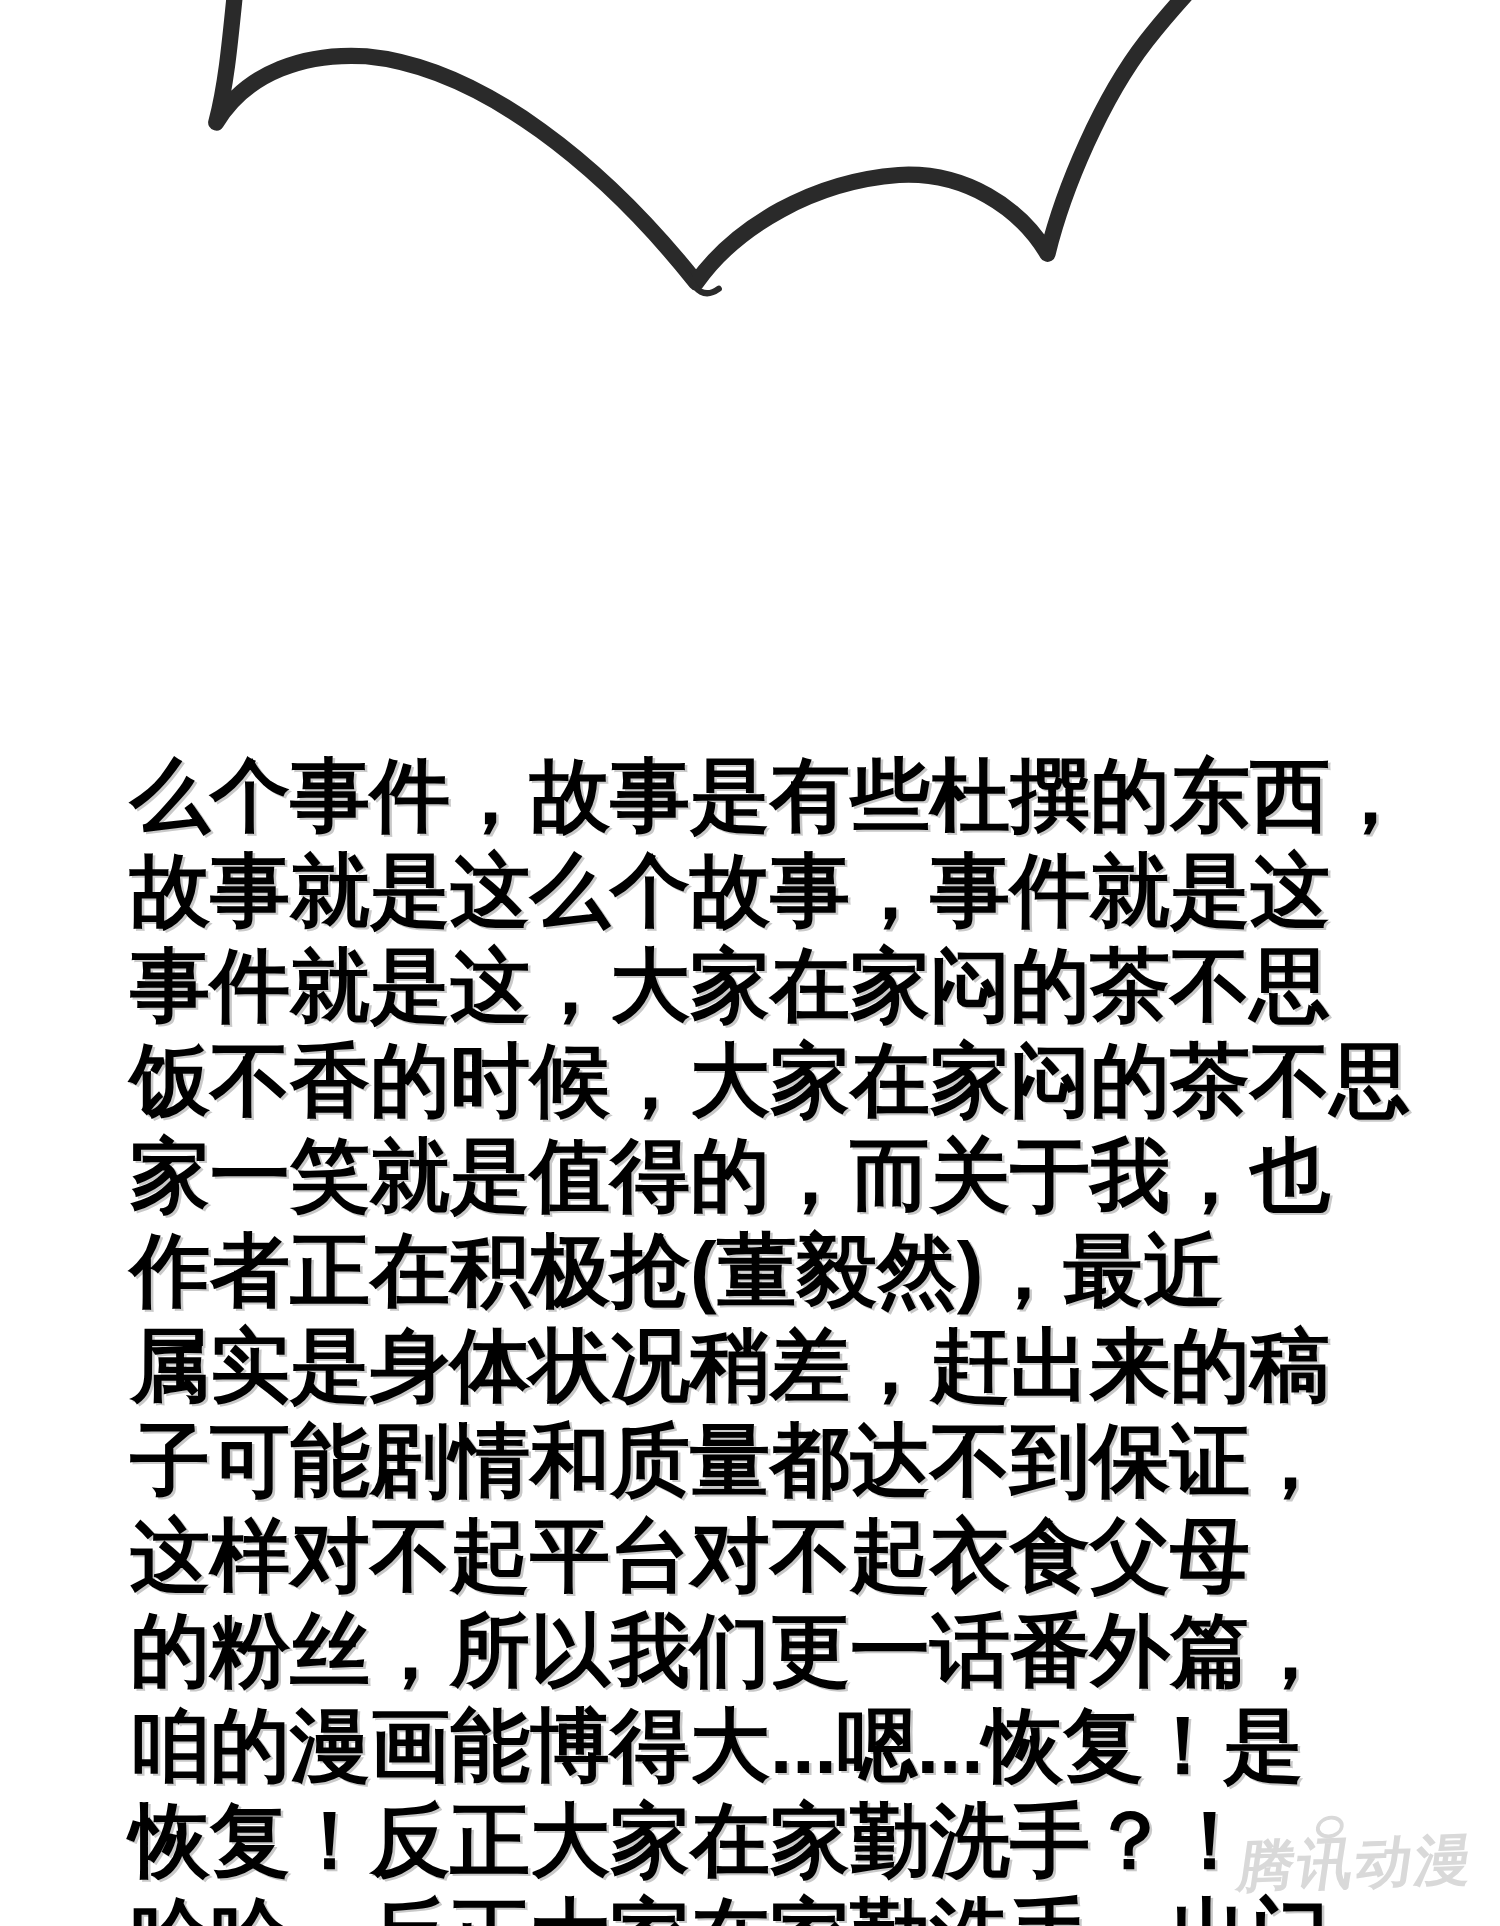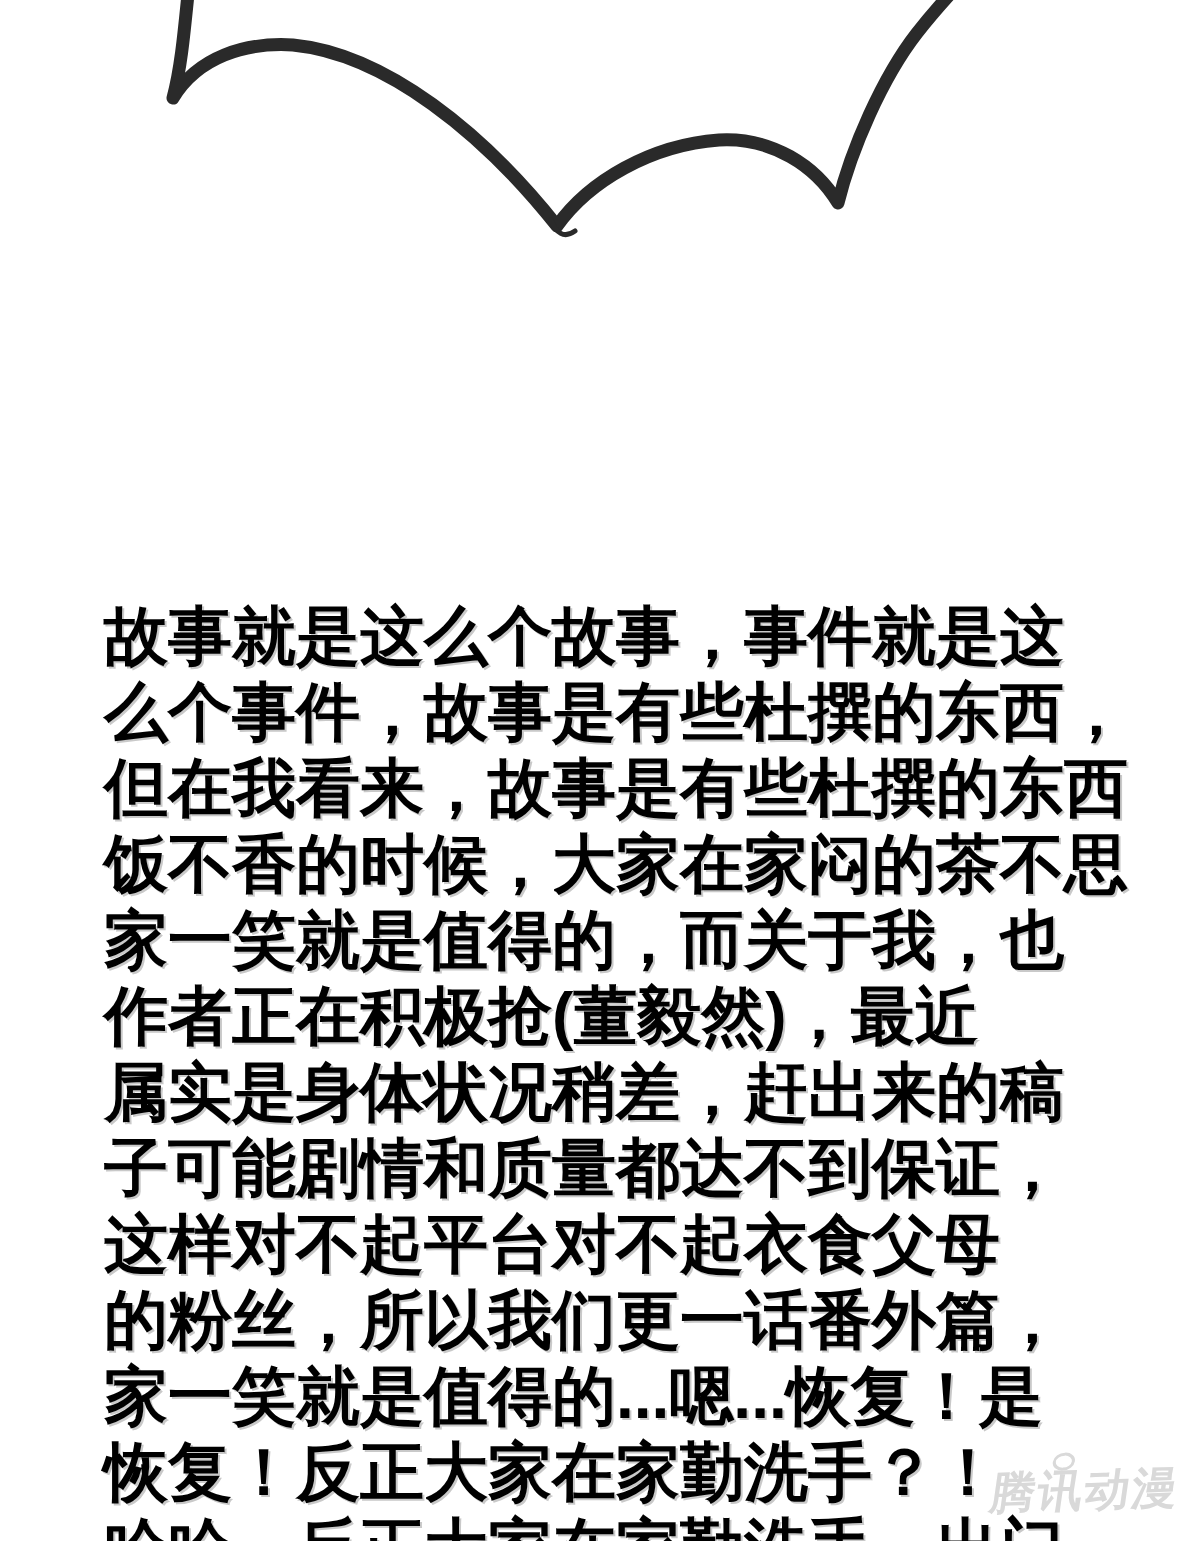--- a/index.html
+++ b/index.html
@@ -93,31 +93,31 @@
          C 198 57, 245 42, 293 45
          C 386 54, 484 134, 557 226
          C 589 181, 651 145, 719 140
          C 772 137, 816 166, 838 203
          C 851 150, 882 78, 917 33
          C 935 10, 948 -4, 963 -20"></path>
     <path class="bubble-flick" d="M 551 220 C 556 233, 564 239, 575 231"></path>
   </svg>
 
   <div class="narration">
+    <div class="line">么个事件，故事是有些杜撰的东西，</div>
     <div class="line">故事就是这么个故事，事件就是这</div>
-    <div class="line">么个事件，故事是有些杜撰的东西，</div>
-    <div class="line">但在我看来，故事是有些杜撰的东西</div>
+    <div class="line">事件就是这，大家在家闷的茶不思</div>
     <div class="line">饭不香的时候，大家在家闷的茶不思</div>
     <div class="line">家一笑就是值得的，而关于我，也</div>
     <div class="line">作者正在积极抢(董毅然)，最近</div>
     <div class="line">属实是身体状况稍差，赶出来的稿</div>
     <div class="line">子可能剧情和质量都达不到保证，</div>
     <div class="line">这样对不起平台对不起衣食父母</div>
     <div class="line">的粉丝，所以我们更一话番外篇，</div>
-    <div class="line">家一笑就是值得的...嗯...恢复！是</div>
+    <div class="line">咱的漫画能博得大...嗯...恢复！是</div>
     <div class="line">恢复！反正大家在家勤洗手？！</div>
     <div class="line">哈哈，反正大家在家勤洗手，出门</div>
   </div>
 
   <div class="watermark">
     <span class="crown-icon"></span>
     <span class="wm-text">腾讯动漫</span>
   </div>
 
 </div>

